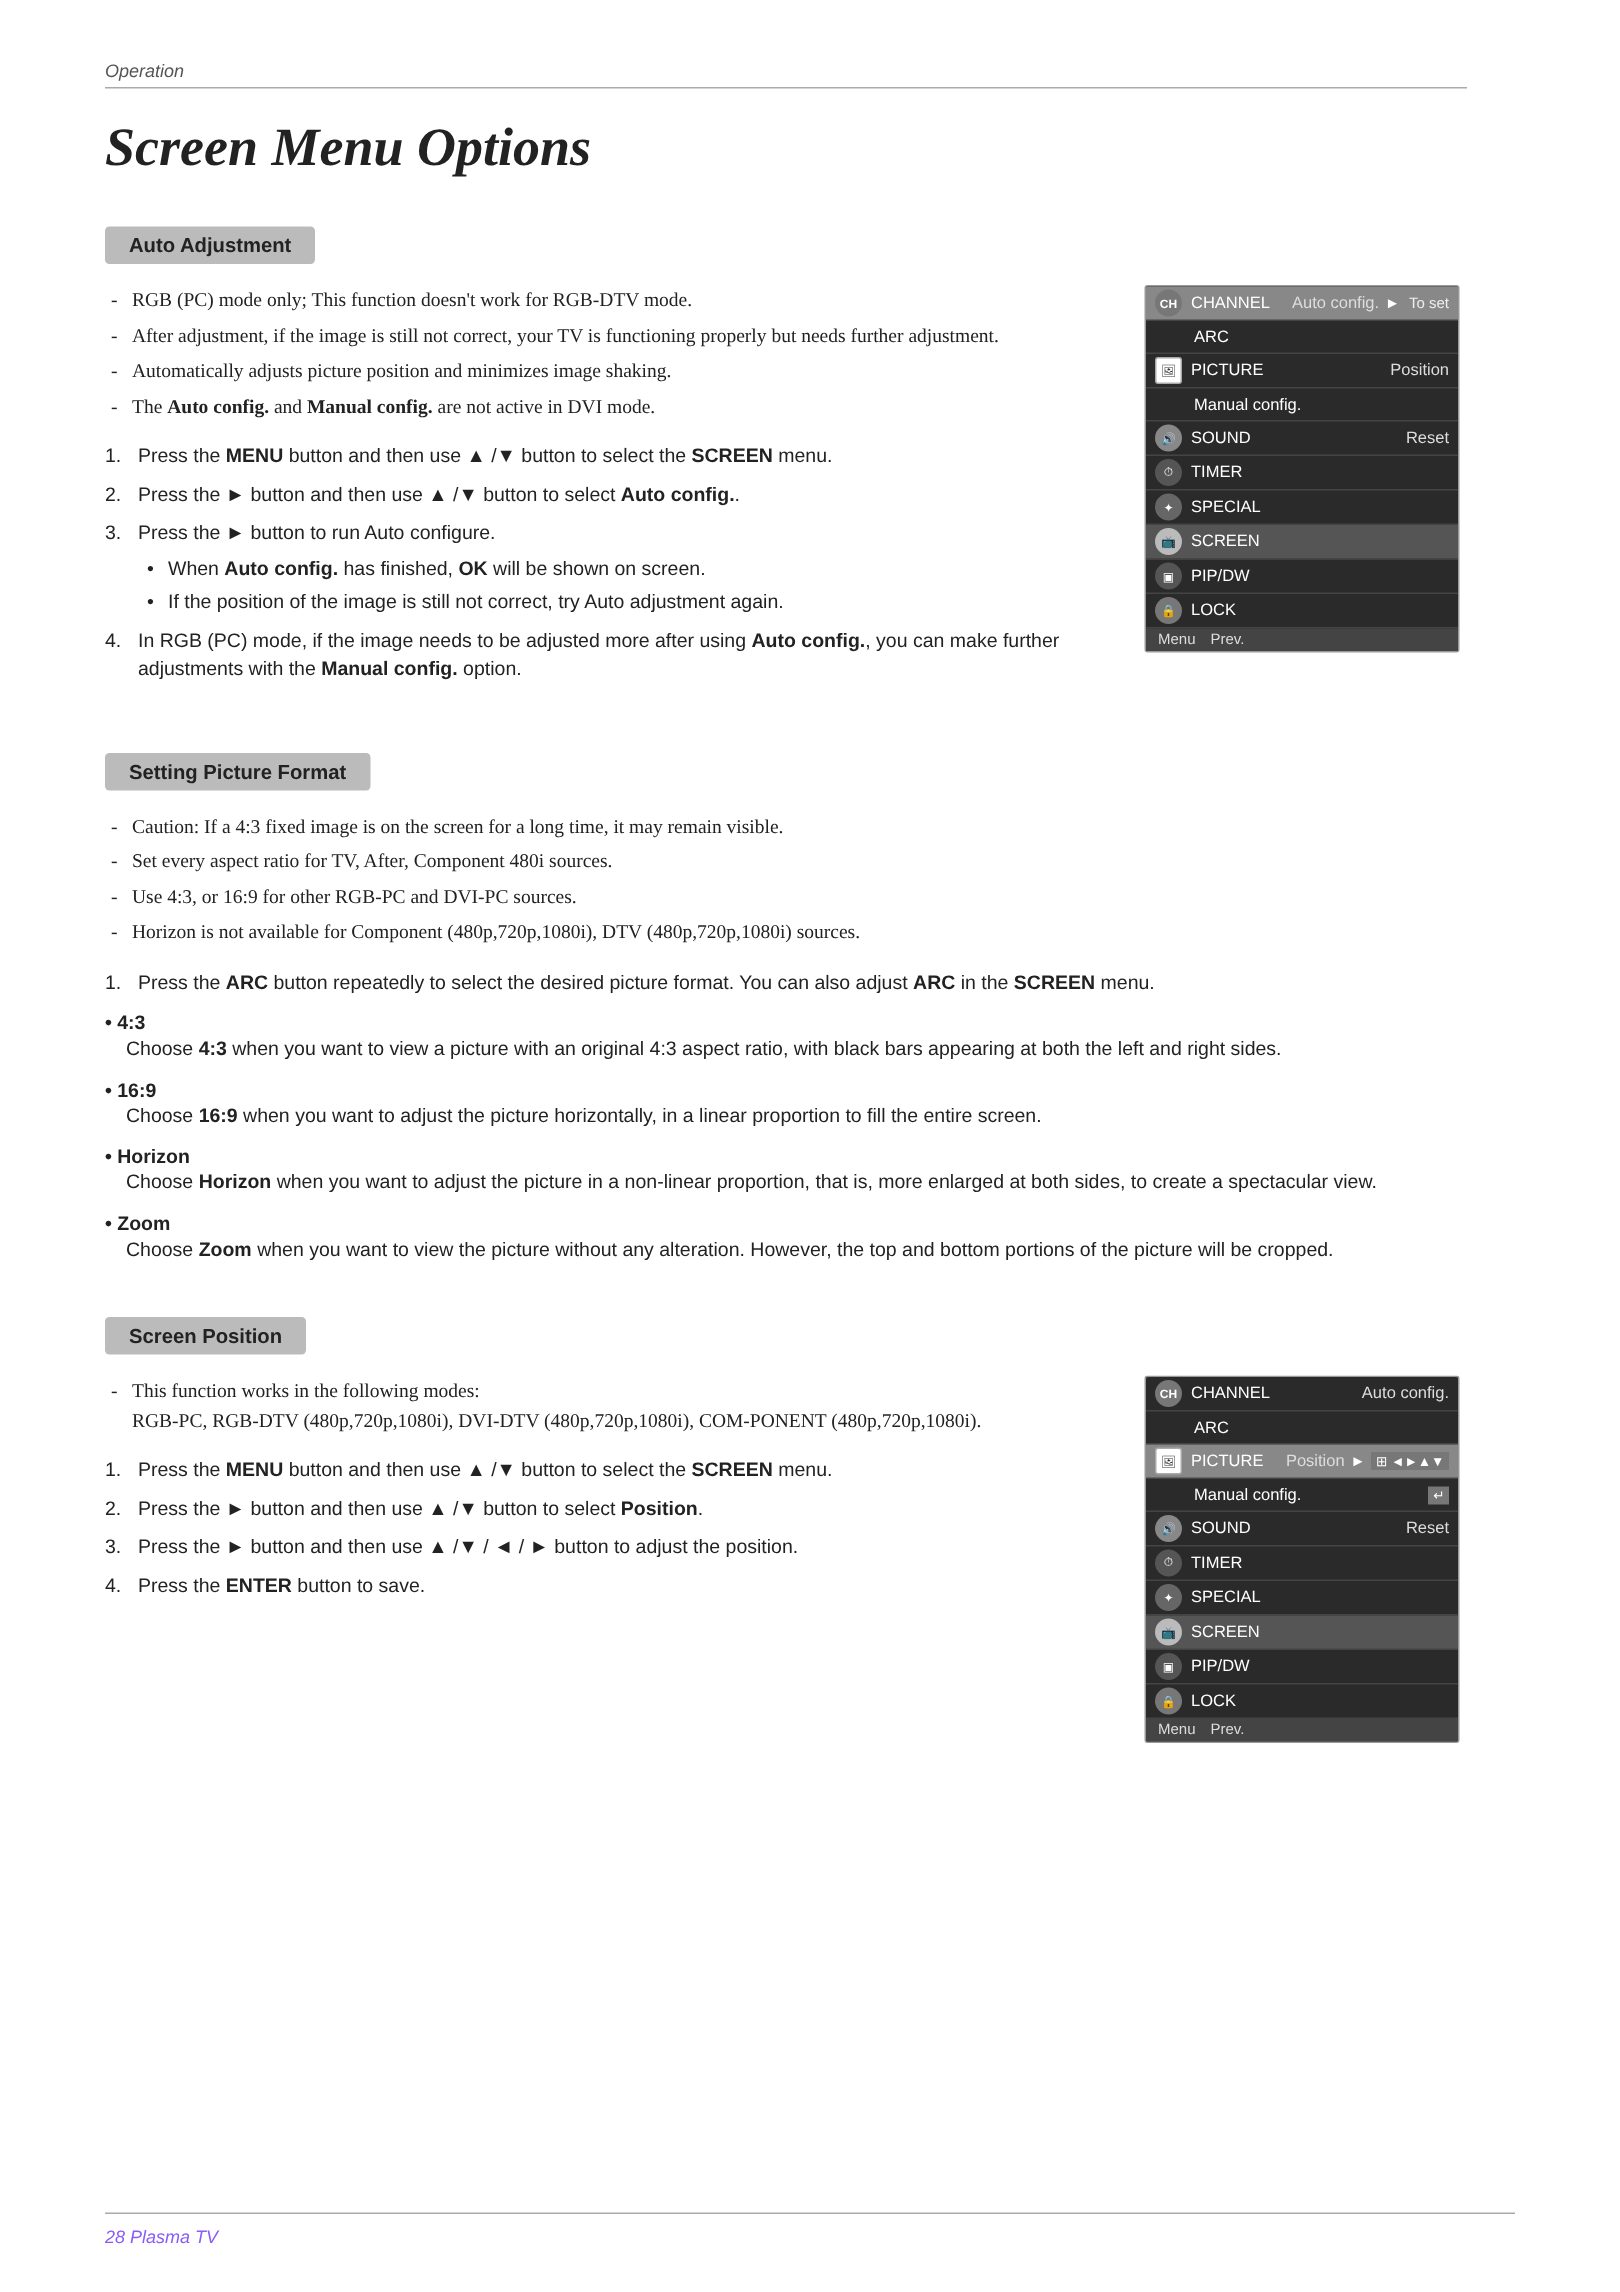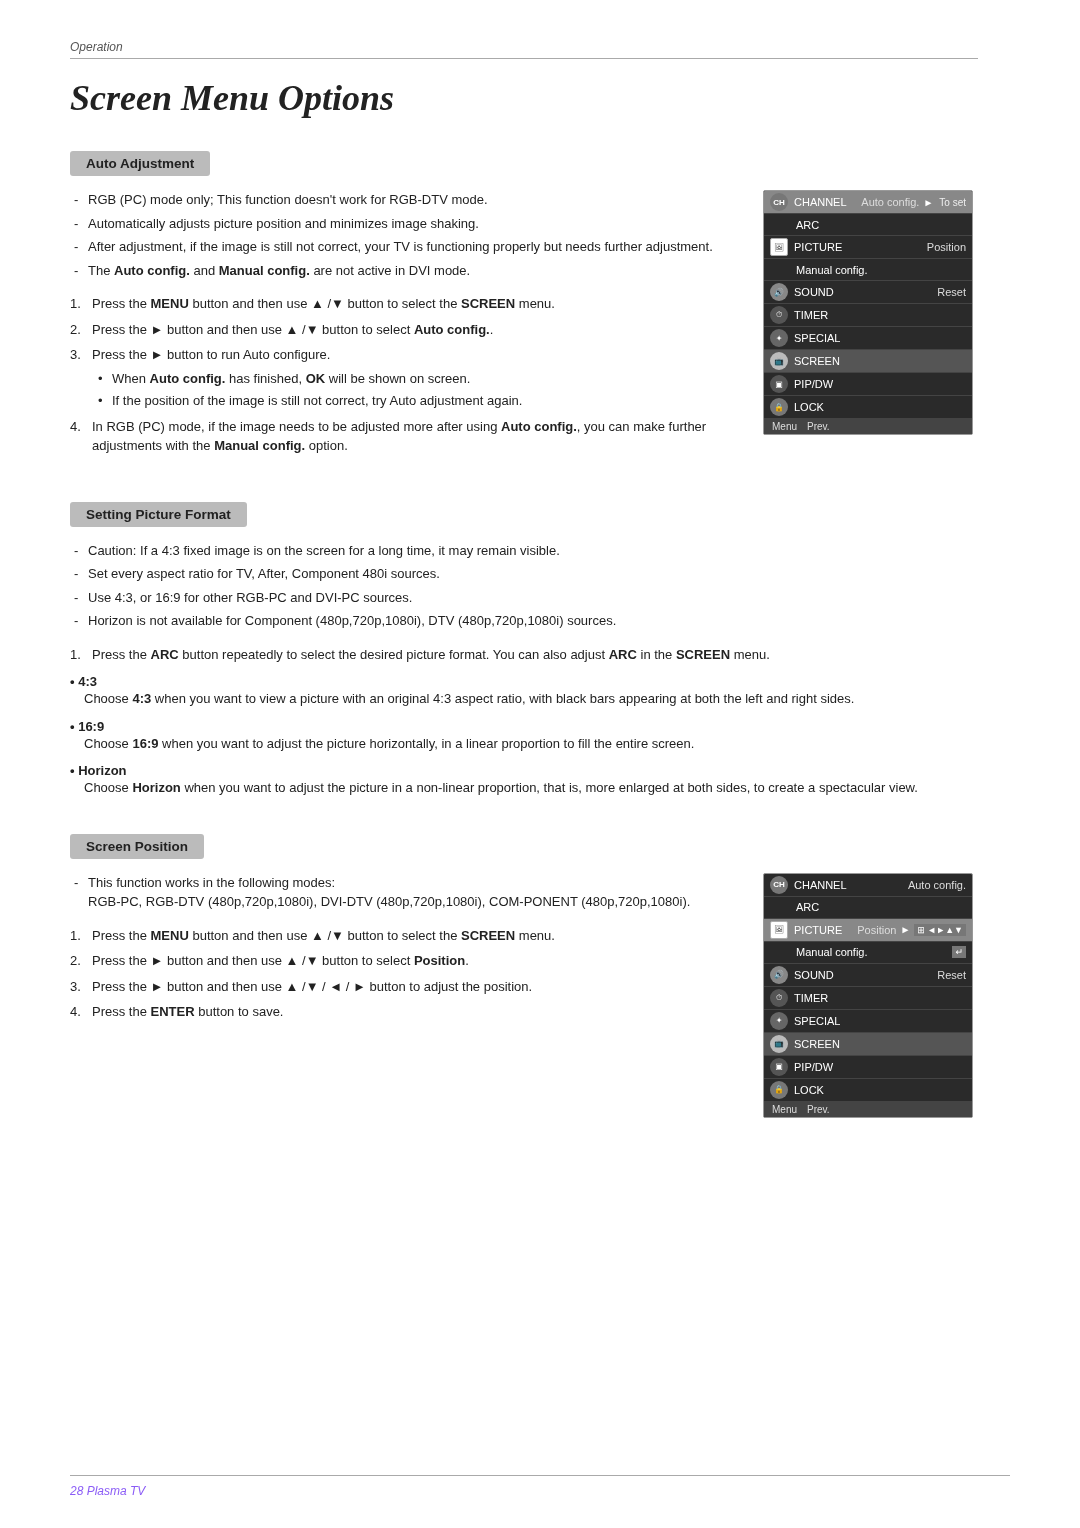--- a/index.html
+++ b/index.html
@@ -48,20 +48,21 @@
       border-radius: 3px;
       margin-bottom: 14px;
     }
     .section {
       margin-bottom: 36px;
     }
     .bullet-list {
       list-style: none;
       margin: 0 0 14px 0;
       padding: 0;
+      font-family: Liberation Serif, serif;
     }
     .bullet-list li {
       position: relative;
       padding-left: 18px;
       margin-bottom: 4px;
       font-size: 13px;
       line-height: 1.5;
     }
     .bullet-list li::before {
       content: '-';
@@ -268,22 +269,22 @@
 
           <div class="menu-bottom-bar">
             <span>Menu</span>
             <span>Prev.</span>
           </div>
         </div>
       </div>
 
       <ul class="bullet-list">
         <li>RGB (PC) mode only; This function doesn't work for RGB-DTV mode.</li>
+        <li>After adjustment, if the image is still not correct, your TV is functioning properly but needs further adjustment.</li>
         <li>Automatically adjusts picture position and minimizes image shaking.</li>
-        <li>After adjustment, if the image is still not correct, your TV is functioning properly but needs further adjustment.</li>
         <li>The <strong>Auto config.</strong> and <strong>Manual config.</strong> are not active in DVI mode.</li>
       </ul>
 
       <ol class="numbered-list">
         <li>
           <span class="num">1.</span>
           Press the <strong>MENU</strong> button and then use ▲ /▼ button to select the <strong>SCREEN</strong> menu.
         </li>
         <li>
           <span class="num">2.</span>
@@ -328,20 +329,24 @@
       <div class="format-item-desc">Choose <strong>4:3</strong> when you want to view a picture with an original 4:3 aspect ratio, with black bars appearing at both the left and right sides.</div>
     </div>
     <div class="format-item">
       <div class="format-item-title">• 16:9</div>
       <div class="format-item-desc">Choose <strong>16:9</strong> when you want to adjust the picture horizontally, in a linear proportion to fill the entire screen.</div>
     </div>
     <div class="format-item">
       <div class="format-item-title">• Horizon</div>
       <div class="format-item-desc">Choose <strong>Horizon</strong> when you want to adjust the picture in a non-linear proportion, that is, more enlarged at both sides, to create a spectacular view.</div>
     </div>
+    <div class="format-item">
+      <div class="format-item-title">• Zoom</div>
+      <div class="format-item-desc">Choose <strong>Zoom</strong> when you want to view the picture without any alteration. However, the top and bottom portions of the picture will be cropped.</div>
+    </div>
   </div>
 
   <div class="section">
     <div class="section-header">Screen Position</div>
 
     <div class="section-with-image clearfix">
 
       <div class="inline-menu-right">
         <div class="menu-box">
 

